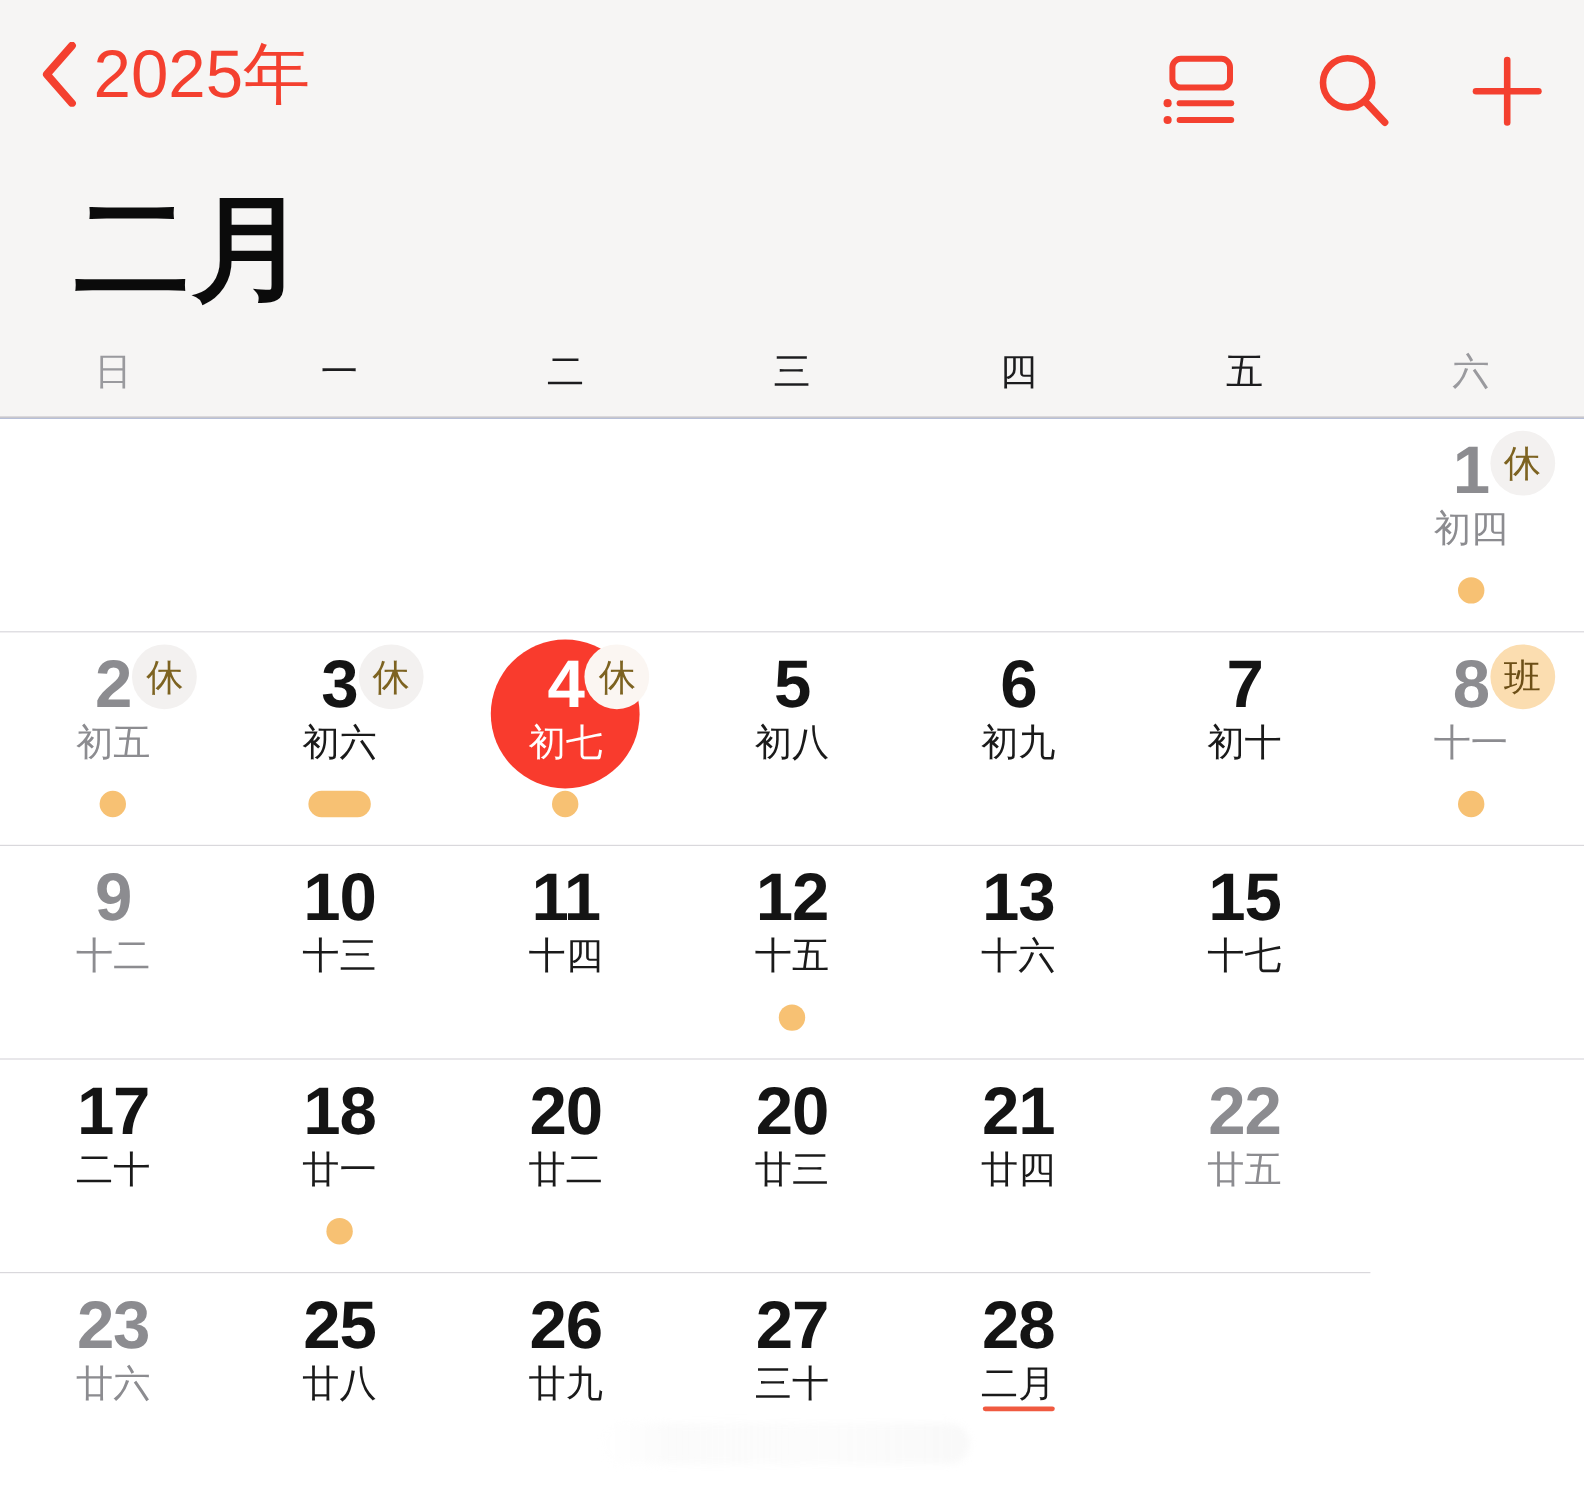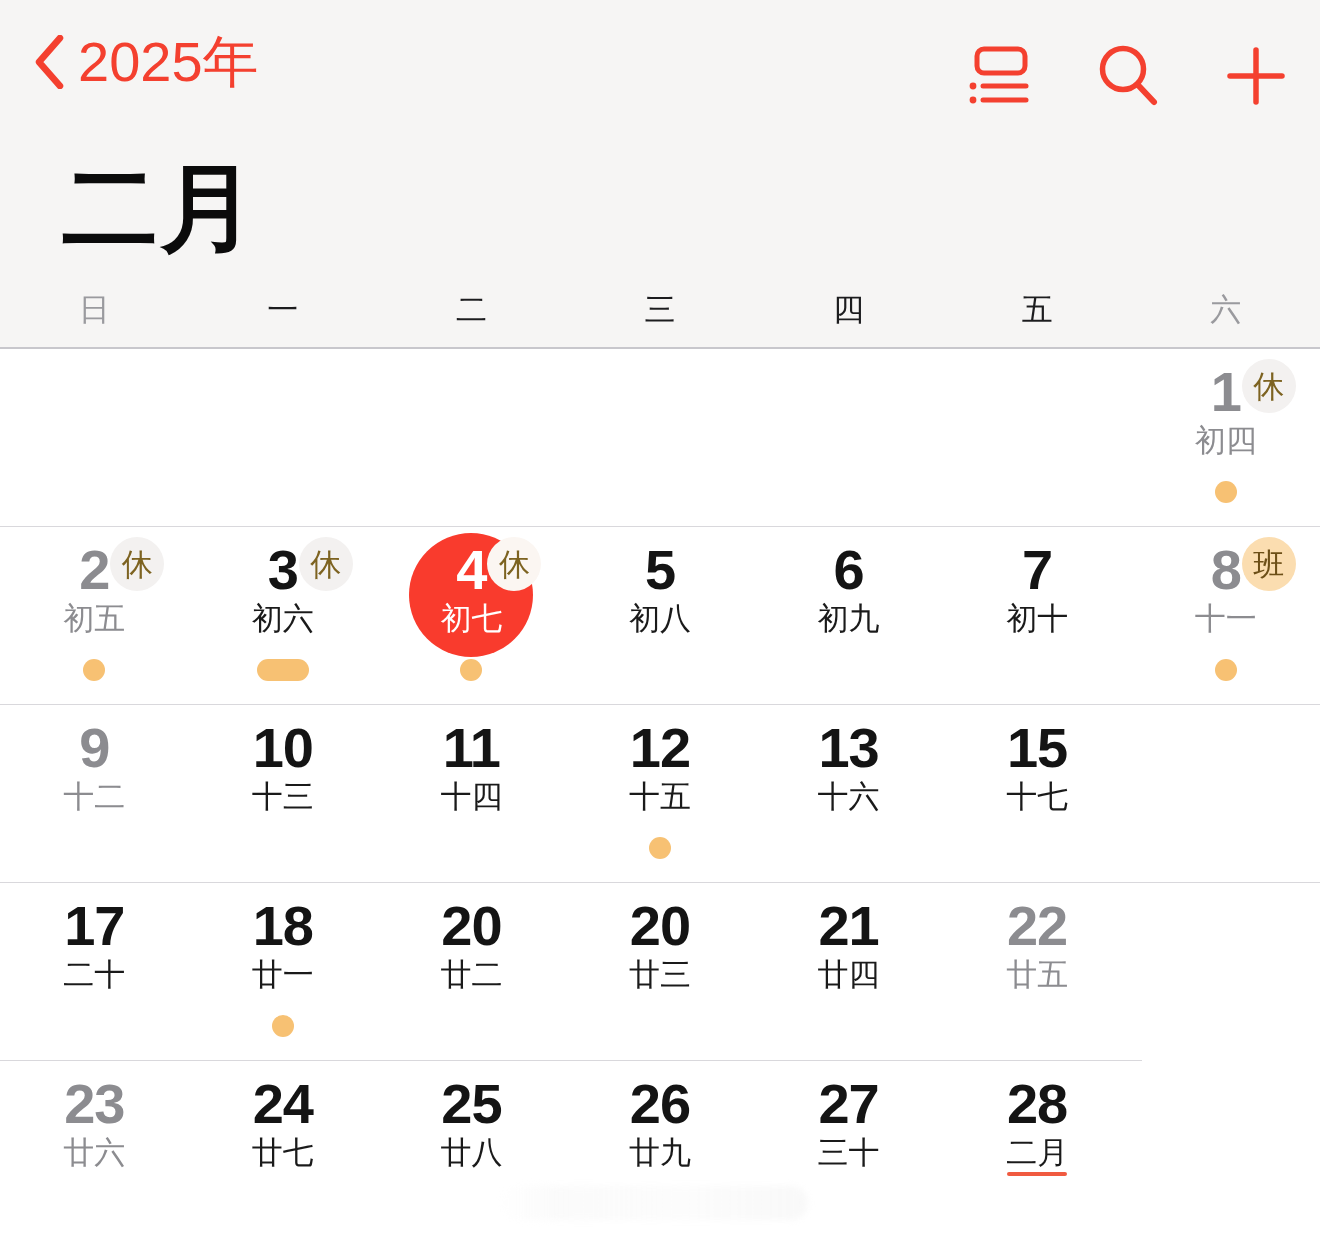--- a/index.html
+++ b/index.html
@@ -508,26 +508,20 @@
       </div>
       <div class="week-row">
         <div class="day-cell">
           <div class="day-inner">
             <div class="day-num muted">23</div>
             <div class="lunar muted">廿六</div>
           </div>
         </div>
         <div class="day-cell">
           <div class="day-inner">
-            <div class="day-num">24</div>
-            <div class="lunar">廿七</div>
-          </div>
-        </div>
-        <div class="day-cell">
-          <div class="day-inner">
             <div class="day-num">25</div>
             <div class="lunar">廿八</div>
           </div>
         </div>
         <div class="day-cell">
           <div class="day-inner">
             <div class="day-num">26</div>
             <div class="lunar">廿九</div>
           </div>
         </div>

